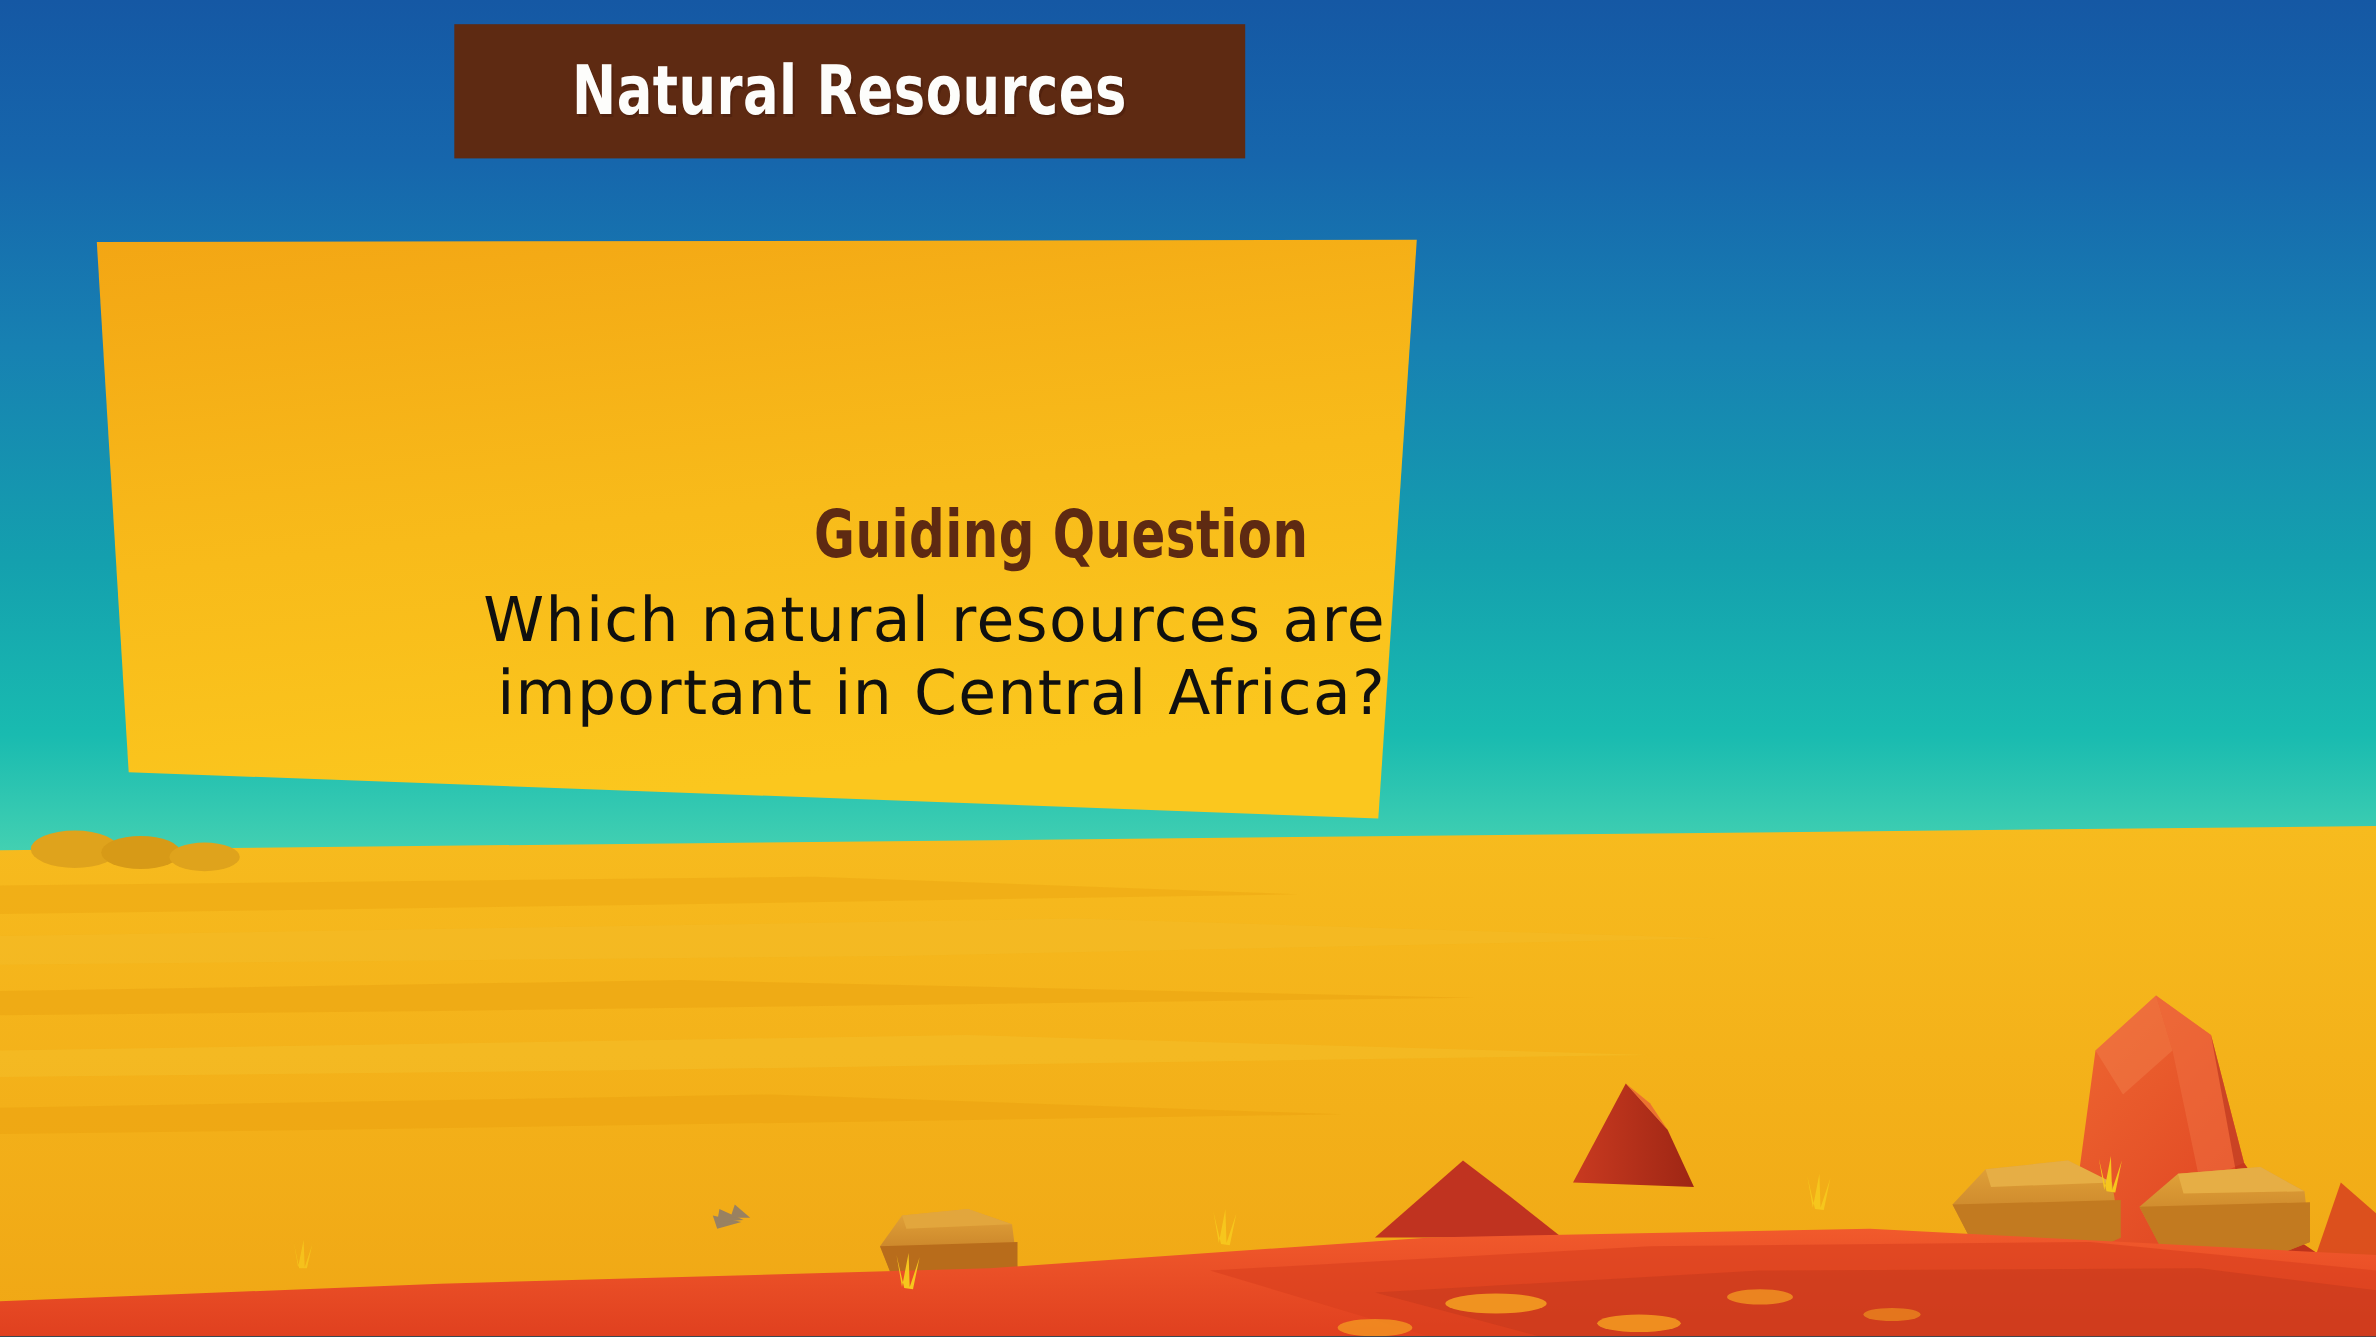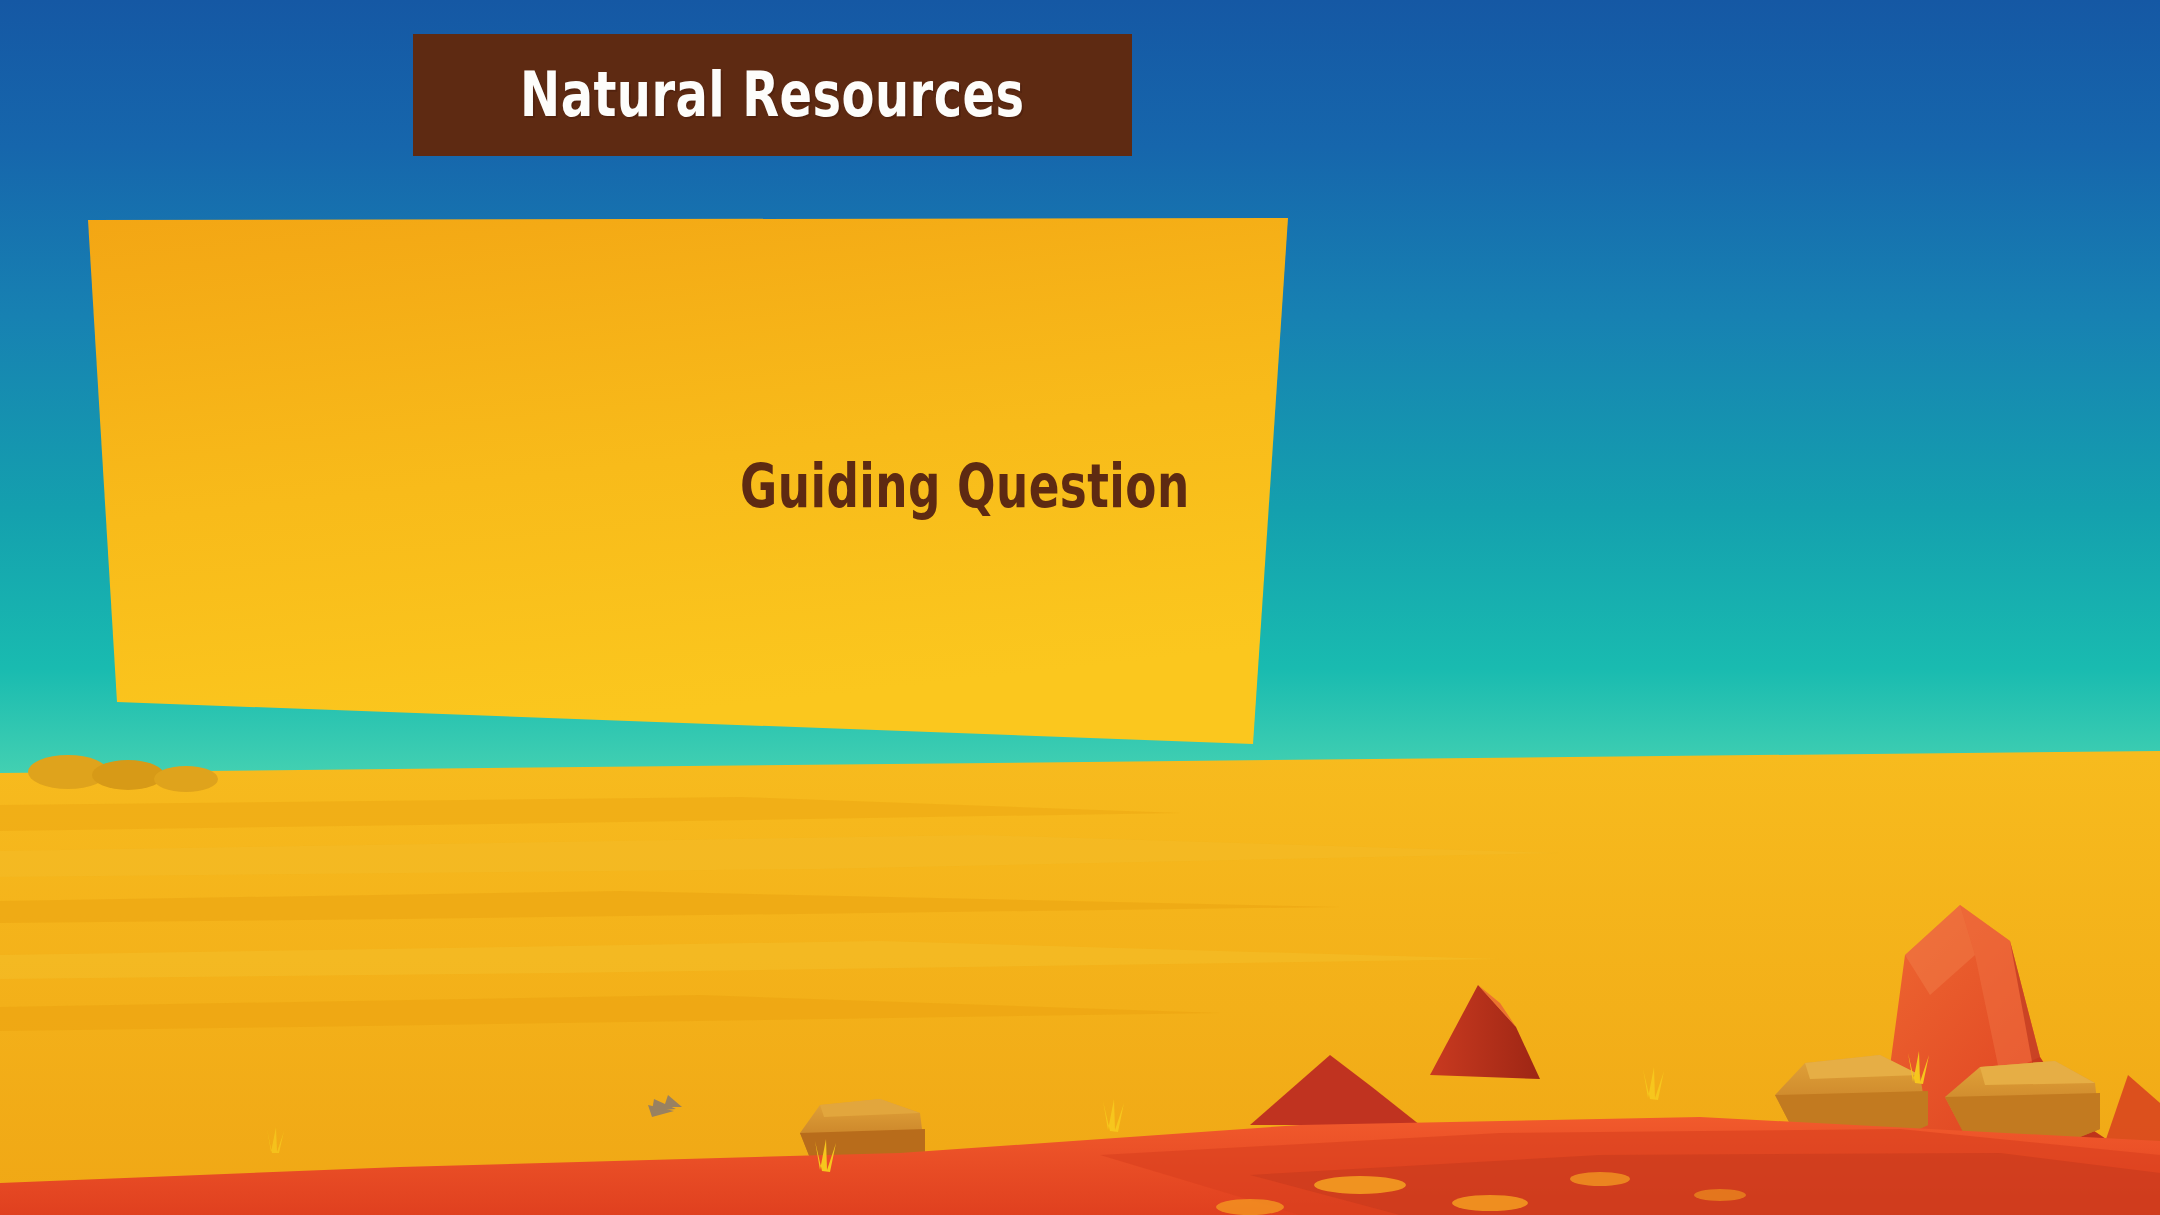--- a/index.html
+++ b/index.html
@@ -46,21 +46,21 @@
     bottom: 0;
     width: 2160px;
     height: 560px;
   }
   .landscape svg { display: block; width: 100%; height: 100%; }
 
   
   .title-banner {
     position: absolute;
     left: 413px;
-    top: 34px;
+    top: 22px;
     width: 719px;
     height: 122px;
     background: #5e2a12;
     display: flex;
     align-items: center;
     justify-content: center;
     z-index: 20;
   }
   .title-text {
     color: #fdfdfb;
@@ -229,19 +229,23 @@
           <stop offset="55%" stop-color="#f8bb1a"></stop>
           <stop offset="100%" stop-color="#fbc71e"></stop>
         </linearGradient>
       </defs>
       <path d="M88,220 L1288,218 L1253,744 L117,702 Z" fill="url(#cardGrad)"></path>
     </svg>
   </div>
 
   <div class="card-content">
     <div class="card-heading">Guiding Question</div>
+    <div class="card-body">
+      <span>Which natural resources are</span>
+      <span>important in Central Africa?</span>
+    </div>
   </div>
 
   <div class="title-banner">
     <div class="title-text">Natural Resources</div>
   </div>
 
 </div>
 
 </body></html>

